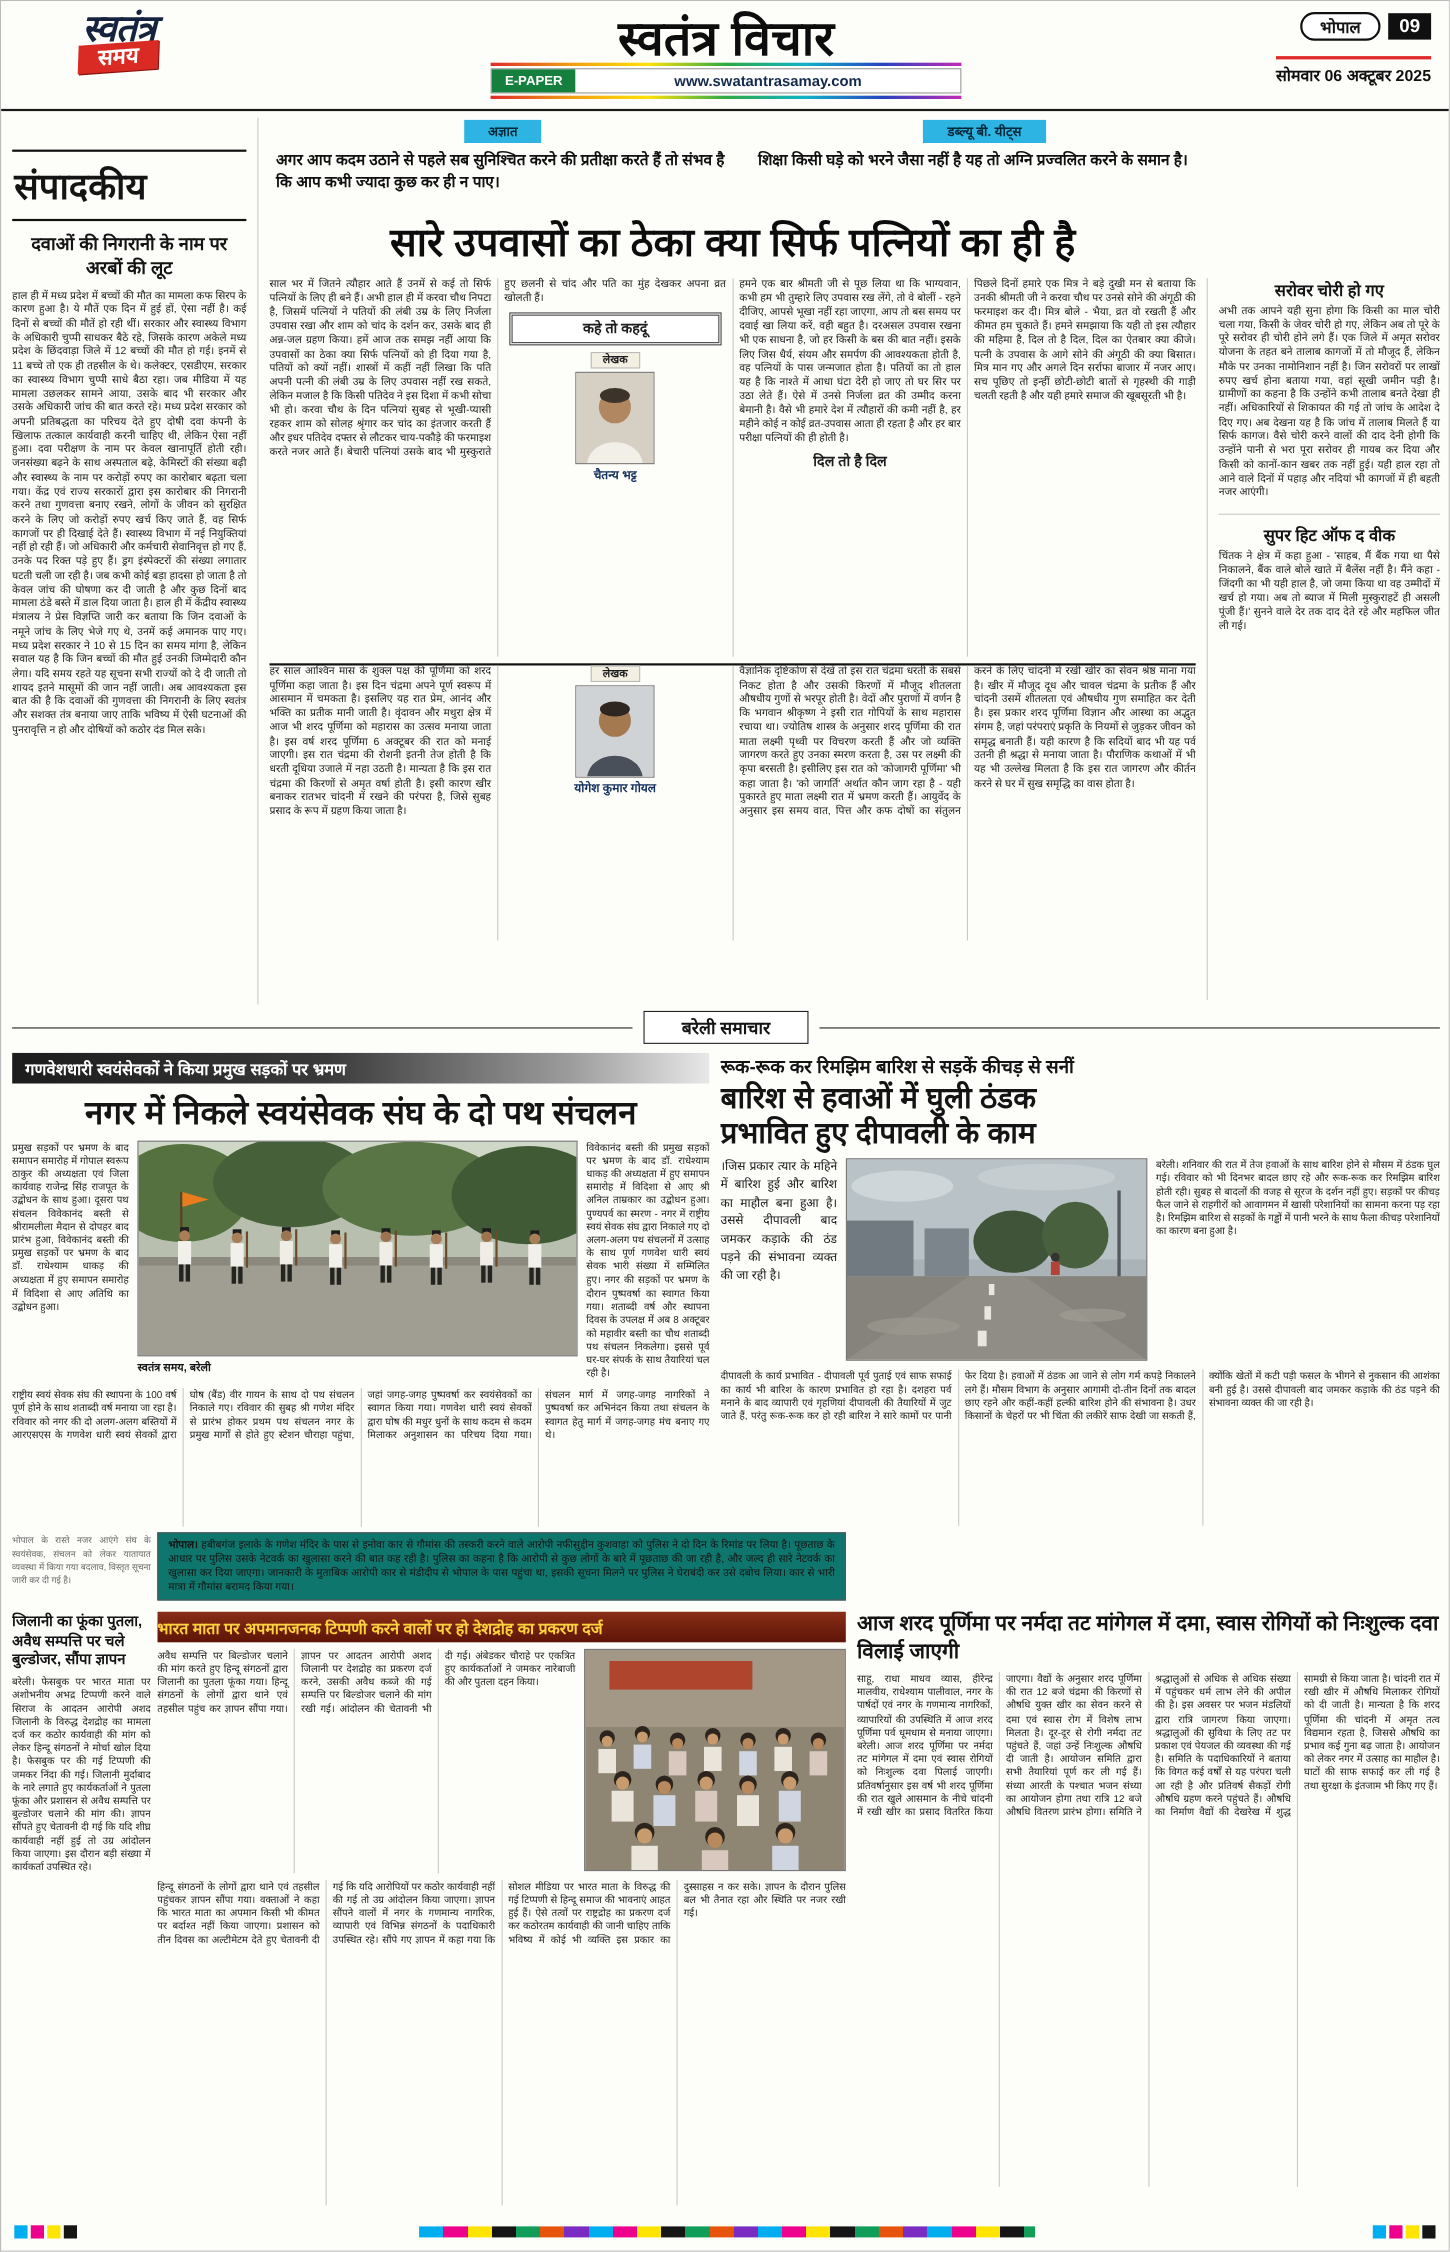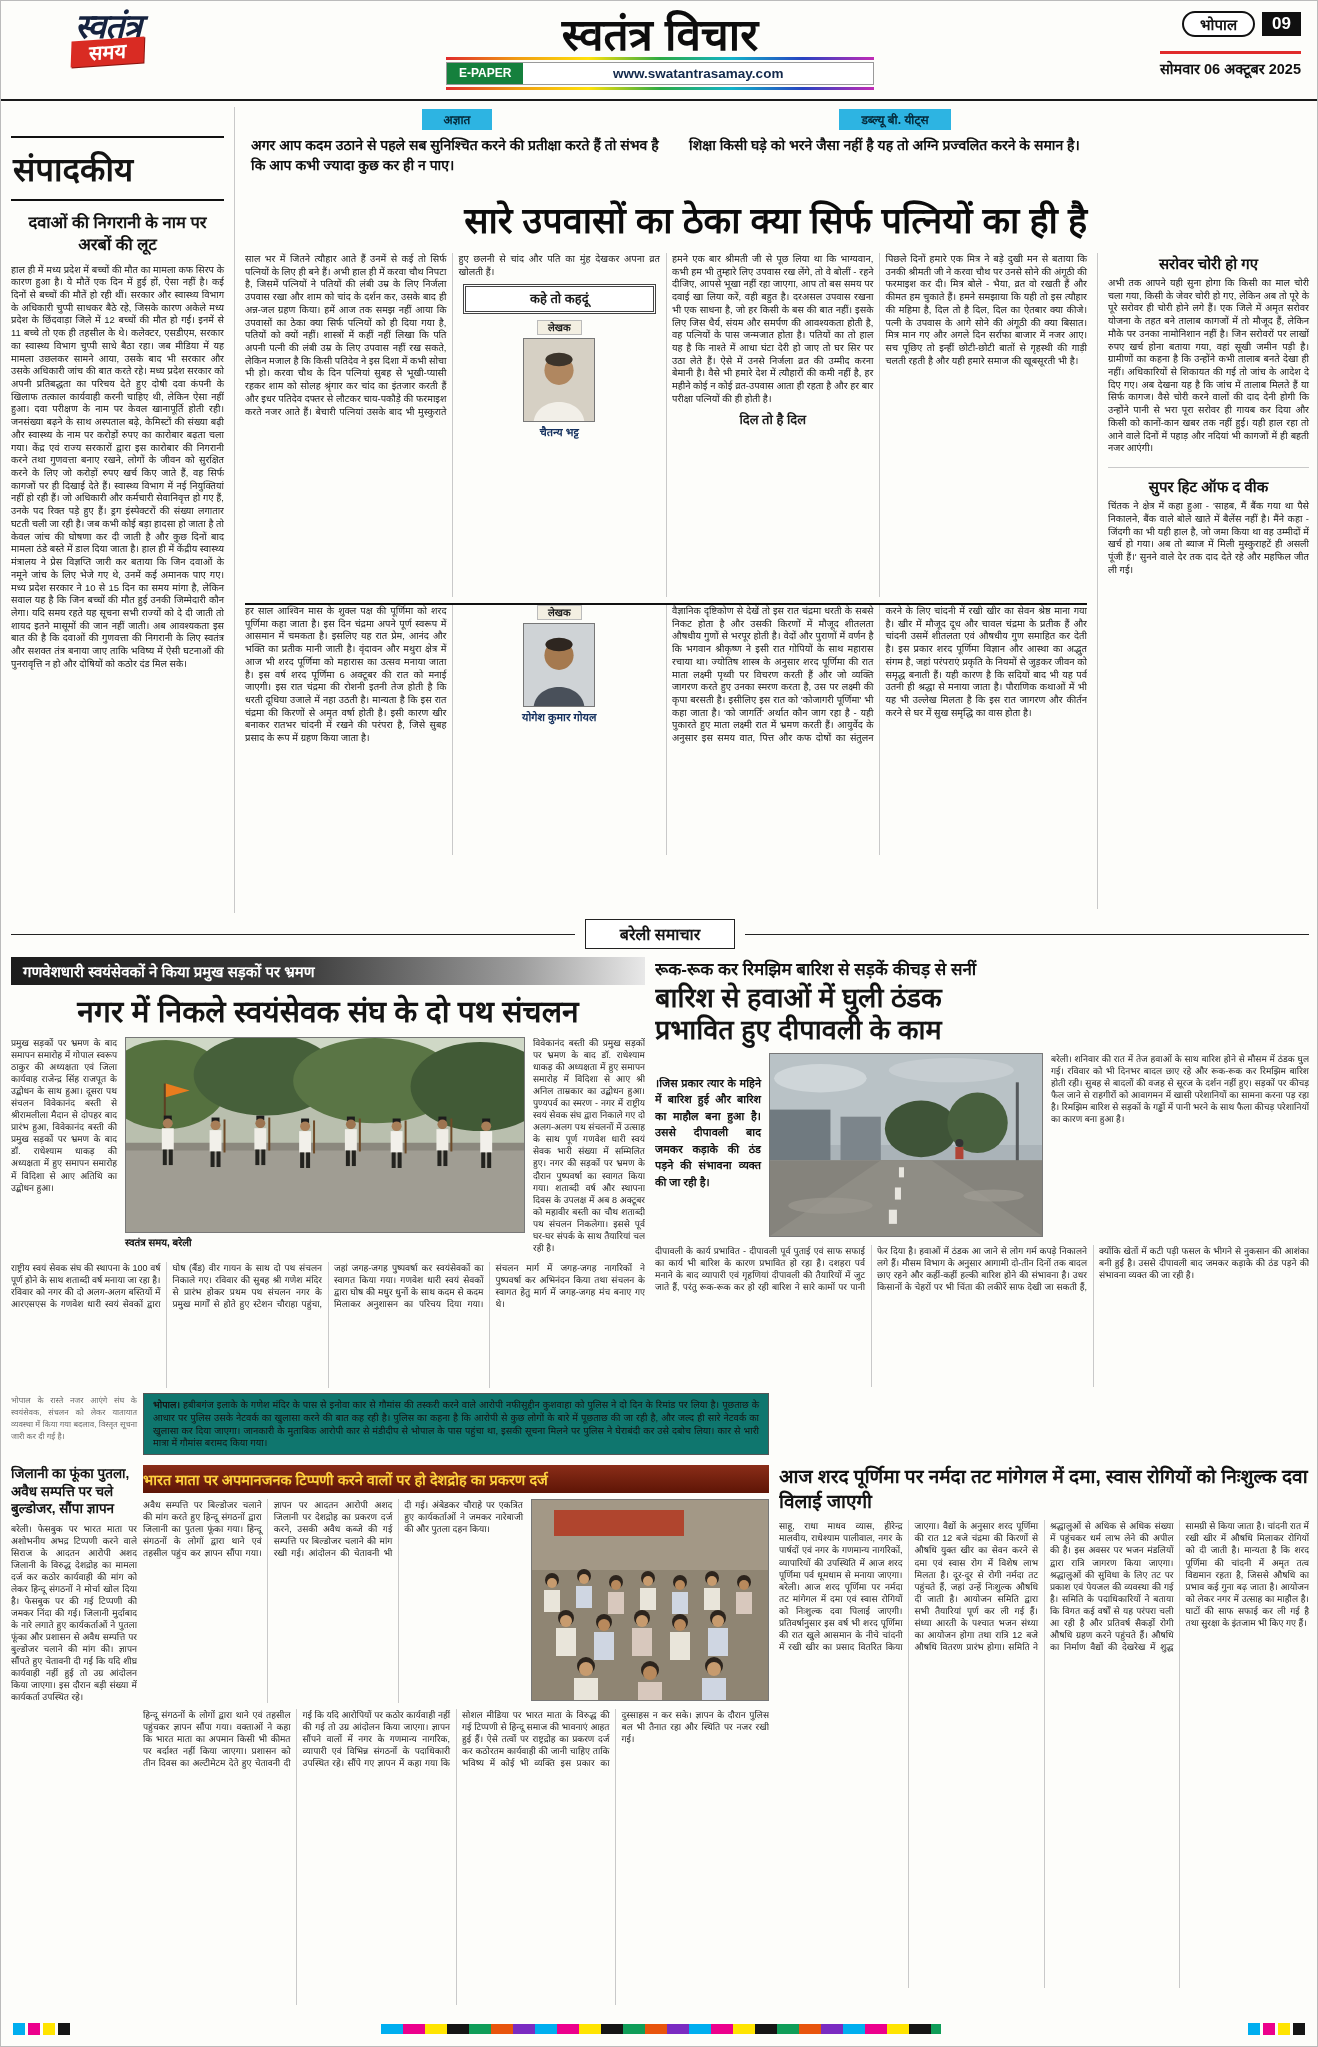--- a/index.html
+++ b/index.html
@@ -36,21 +36,21 @@
   .editorial-headline { font-size:16.5px; font-weight:700; text-align:center; line-height:1.35; margin:10px 0 8px; }
 
   
   .quotes { position:absolute; left:244px; top:108px; width:862px; height:82px; display:flex; gap:14px; }
   .qbox { flex:1; }
   .qlabel-wrap { text-align:center; }
   .qlabel { display:inline-block; background:#2db4e2; color:#04293a; font-weight:700; font-size:12px; padding:2px 22px; }
   .qtext { font-weight:700; font-size:14px; line-height:1.45; padding:5px 6px 0; color:#101010; text-align:left; }
 
   
-  .lead-headline { position:absolute; left:244px; top:194px; width:842px; text-align:right; font-size:36px; font-weight:800; color:#0c0c0c; }
+  .lead-headline { position:absolute; left:244px; top:194px; width:842px; text-align:center; font-size:36px; font-weight:800; color:#0c0c0c; }
   .lead-body { position:absolute; left:244px; top:252px; width:842px; height:344px; }
   .inset-label { break-inside:avoid; border:3px double #444; background:#fff; text-align:center; font-weight:700; font-size:13px; padding:3px 6px; margin:6px 4px; }
   .author-inset { break-inside:avoid; text-align:center; margin:6px 4px; }
   .author-role { display:inline-block; font-size:10px; font-weight:700; background:#f3efe2; border:1px solid #bbb; padding:0 10px; }
   .headshot { width:72px; height:84px; margin:3px auto; border:1px solid #777; }
   .headshot svg { display:block; width:100%; height:100%; }
   .author-name { font-size:11px; font-weight:700; color:#14305e; }
   .subhead { break-inside:avoid; text-align:center; font-weight:700; font-size:13px; margin:5px 0 3px; }
 
   
@@ -79,21 +79,21 @@
   .photo svg { display:block; width:100%; height:100%; }
   .caption { font-size:10px; font-weight:700; margin-top:2px; }
   .rss-right { width:112px; }
   .rss-bottom { margin-top:8px; height:126px; }
 
   
   .rain { position:absolute; left:654px; top:956px; width:654px; height:500px; }
   .rain-kicker { font-weight:800; font-size:17px; margin-bottom:3px; }
   .rain-headline { font-size:27px; font-weight:800; line-height:1.18; }
   .rain-row { display:flex; gap:8px; margin-top:6px; }
-  .rain-intro { width:106px; font-size:11px; font-weight:700; line-height:1.5; text-align:justify;margin-top:22px; }
+  .rain-intro { width:106px; font-size:11px; font-weight:400; line-height:1.5; text-align:justify; }
   .rain-fig { width:274px; }
   .rain-right { flex:1; }
   .rain-bottom { margin-top:8px; height:142px; }
 
   
   .notice { position:absolute; left:10px; top:1394px; width:126px; height:64px; font-size:8px; line-height:1.5; color:#6b6b6b; text-align:justify; }
   .bhopal-box { position:absolute; left:142px; top:1392px; width:626px; height:62px; border:1.5px solid #555; background:#0f766e; padding:5px 9px; font-size:9.5px; line-height:1.35; text-align:justify; }
   .bhopal-lead { font-weight:800; }
 
   .jilani { position:absolute; left:10px; top:1464px; width:126px; height:544px; }

